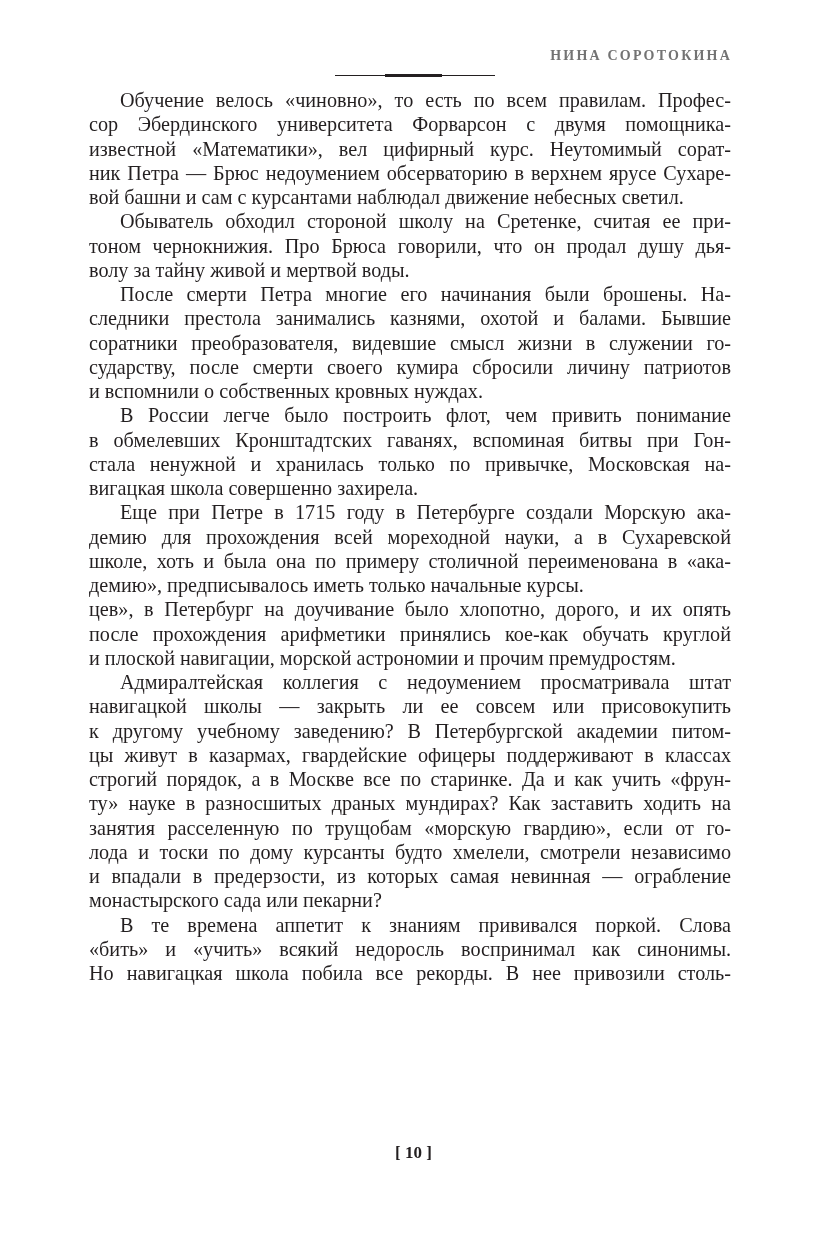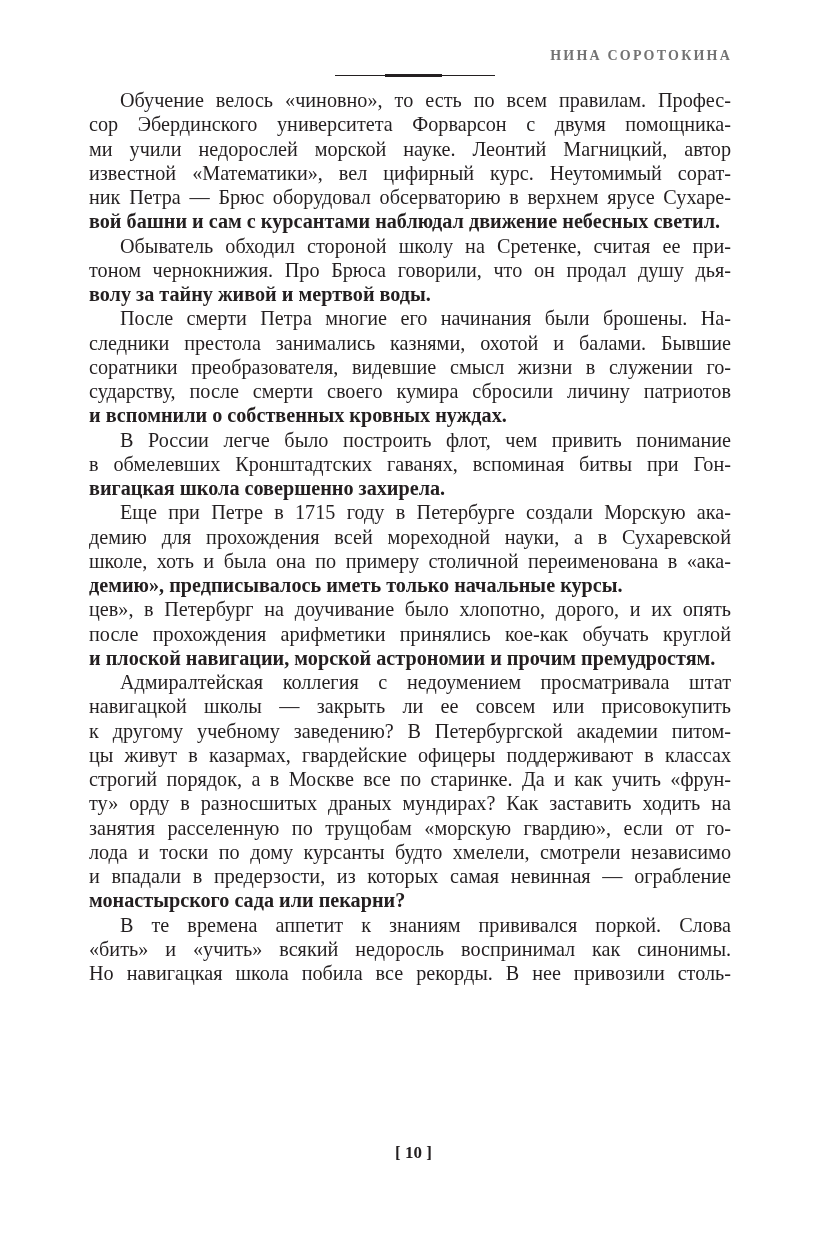--- a/index.html
+++ b/index.html
@@ -7,75 +7,75 @@
          font-family:"Liberation Serif","DejaVu Serif",serif; color:#231f20; }
   .header { position:absolute; top:48px; left:0; width:732px; text-align:right;
             font-family:"Liberation Serif",serif; font-weight:bold; font-size:14px;
             letter-spacing:2.2px; color:#737373; }
   .rule { position:absolute; top:75px; left:335px; width:160px; height:1px; background:#231f20; }
   .rule-thick { position:absolute; top:74px; left:385px; width:57px; height:3px; background:#231f20; }
   .body-text { position:absolute; top:88px; left:89px; width:642px; }
   .line { height:24.25px; line-height:24.25px; font-size:20.2px; white-space:nowrap;
           text-align:justify; text-align-last:justify; transform-origin:left center; }
   .line.indent { padding-left:31px; }
-  .line.last { text-align-last:left;font-weight:bold; }
+  .line.last { text-align-last:left; }
   .folio { position:absolute; top:1143px; left:0; width:827px; text-align:center;
            font-size:17px; font-weight:bold; color:#231f20; }
 </style>
 </head>
 <body>
 
 <div class="header">НИНА СОРОТОКИНА</div>
 <div class="rule"></div>
 <div class="rule-thick"></div>
 
 <div class="body-text" id="body-text">
     <div>
       <div class="line indent">Обучение велось «чиновно», то есть по всем правилам. Профес-</div>
       <div class="line">сор Эбердинского университета Форварсон с двумя помощника-</div>
-      <div class="line">ми учили недорослей морской науке. Леонтий Магницкий, автор</div>
       <div class="line">известной «Математики», вел цифирный курс. Неутомимый сорат-</div>
-      <div class="line">ник Петра — Брюс оборудовал обсерваторию в верхнем ярусе Сухаре-</div>
+      <div class="line">ник Петра — Брюс недоумением обсерваторию в верхнем ярусе Сухаре-</div>
       <div class="line last">вой башни и сам с курсантами наблюдал движение небесных светил.</div>
     </div>
     <div>
       <div class="line indent">Обыватель обходил стороной школу на Сретенке, считая ее при-</div>
       <div class="line">тоном чернокнижия. Про Брюса говорили, что он продал душу дья-</div>
       <div class="line last">волу за тайну живой и мертвой воды.</div>
     </div>
     <div>
       <div class="line indent">После смерти Петра многие его начинания были брошены. На-</div>
       <div class="line">следники престола занимались казнями, охотой и балами. Бывшие</div>
       <div class="line">соратники преобразователя, видевшие смысл жизни в служении го-</div>
       <div class="line">сударству, после смерти своего кумира сбросили личину патриотов</div>
       <div class="line last">и вспомнили о собственных кровных нуждах.</div>
     </div>
     <div>
       <div class="line indent">В России легче было построить флот, чем привить понимание</div>
       <div class="line">в обмелевших Кронштадтских гаванях, вспоминая битвы при Гон-</div>
+      <div class="line">стала ненужной и хранилась только по привычке, Московская на-</div>
       <div class="line last">вигацкая школа совершенно захирела.</div>
     </div>
     <div>
       <div class="line indent">Еще при Петре в 1715 году в Петербурге создали Морскую ака-</div>
       <div class="line">демию для прохождения всей мореходной науки, а в Сухаревской</div>
       <div class="line">школе, хоть и была она по примеру столичной переименована в «ака-</div>
       <div class="line last">демию», предписывалось иметь только начальные курсы.</div>
     </div>
     <div>
       <div class="line">цев», в Петербург на доучивание было хлопотно, дорого, и их опять</div>
       <div class="line">после прохождения арифметики принялись кое-как обучать круглой</div>
       <div class="line last">и плоской навигации, морской астрономии и прочим премудростям.</div>
     </div>
     <div>
       <div class="line indent">Адмиралтейская коллегия с недоумением просматривала штат</div>
       <div class="line">навигацкой школы — закрыть ли ее совсем или присовокупить</div>
       <div class="line">к другому учебному заведению? В Петербургской академии питом-</div>
       <div class="line">цы живут в казармах, гвардейские офицеры поддерживают в классах</div>
       <div class="line">строгий порядок, а в Москве все по старинке. Да и как учить «фрун-</div>
-      <div class="line">ту» орду в разносшитых драных мундирах? Как заставить ходить на</div>
+      <div class="line">ту» науке в разносшитых драных мундирах? Как заставить ходить на</div>
       <div class="line">занятия расселенную по трущобам «морскую гвардию», если от го-</div>
       <div class="line">лода и тоски по дому курсанты будто хмелели, смотрели независимо</div>
       <div class="line">и впадали в предерзости, из которых самая невинная — ограбление</div>
       <div class="line last">монастырского сада или пекарни?</div>
     </div>
     <div>
       <div class="line indent">В те времена аппетит к знаниям прививался поркой. Слова</div>
       <div class="line">«бить» и «учить» всякий недоросль воспринимал как синонимы.</div>
       <div class="line">Но навигацкая школа побила все рекорды. В нее привозили столь-</div>
     </div>

